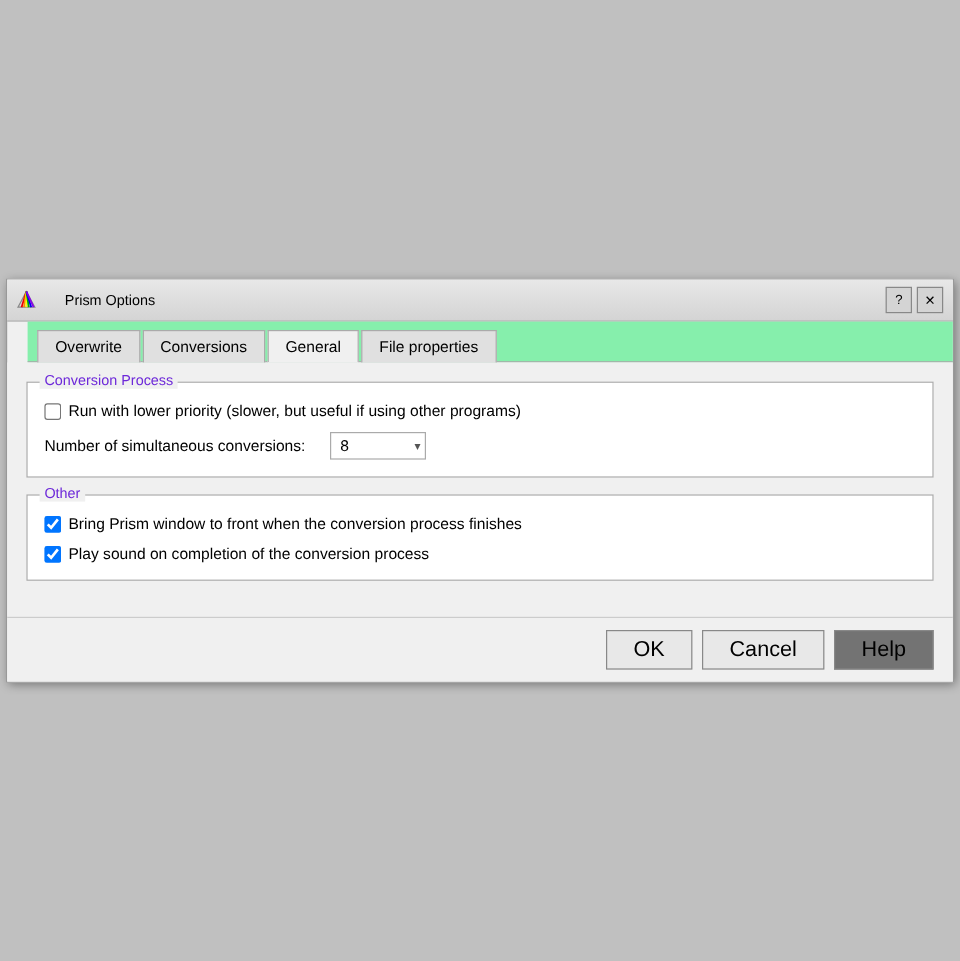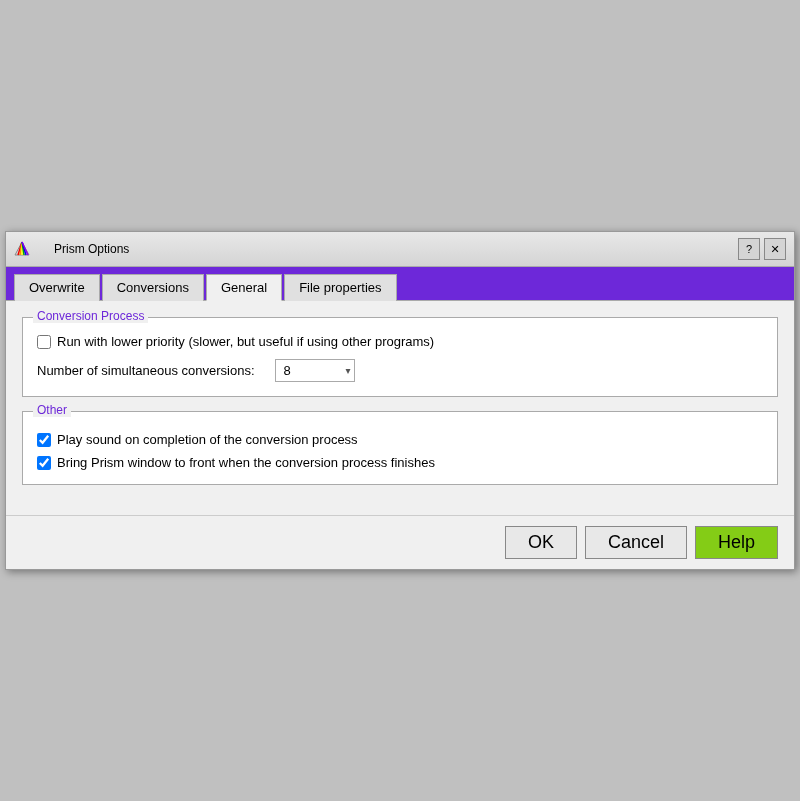--- a/index.html
+++ b/index.html
@@ -67,25 +67,26 @@
       background: #d4d4d4;
       border: 1px solid #888;
       cursor: pointer;
       display: flex;
       align-items: center;
       justify-content: center;
       font-size: 11px;
     }
     
     .tabs-area {
-      background: #6d28d9;
+      background: #86efac;
       padding: 6px 8px 0 8px;
       display: flex;
       gap: 0;
       border-bottom: 1px solid #aaa;
+      margin-left: 17px;
     }
     .tab {
       padding: 5px 14px;
       background: #e0e0e0;
       border: 1px solid #aaa;
       border-bottom: none;
       cursor: pointer;
       font-size: 13px;
       margin-right: 2px;
       position: relative;
@@ -206,21 +207,21 @@
     }
     .btn {
       padding: 5px 22px;
       font-size: 18px;
       background: #e8e8e8;
       border: 1px solid #888;
       cursor: pointer;
       min-width: 70px;
     }
     .btn-help {
-      background: #84cc16;
+      background: #737373;
     }
   </style>
 </head>
 <body>
 
 <div class="window">
 
   <div class="title-bar">
     <div class="title-bar-left">
       <div class="title-icon">
@@ -279,27 +280,27 @@
             <span class="dropdown-arrow">▾</span>
           </div>
         </div>
       </div>
     </div>
 
 
     <div class="section">
       <span class="section-title">Other</span>
       <div class="section-inner">
+        <div class="checkbox-row">
+          <input type="checkbox" checked="" id="cb-bring" style="">
+          <label for="cb-bring">Bring Prism window to front when the conversion process finishes</label>
+        </div>
         <div class="checkbox-row" style="margin-top:10px;">
           <input type="checkbox" checked="" id="cb-sound" style="">
           <label for="cb-sound">Play sound on completion of the conversion process</label>
-        </div>
-        <div class="checkbox-row">
-          <input type="checkbox" checked="" id="cb-bring" style="">
-          <label for="cb-bring">Bring Prism window to front when the conversion process finishes</label>
         </div>
       </div>
     </div>
 
   </div>
 
   <div class="button-bar">
     <button class="btn">OK</button>
     <button class="btn">Cancel</button>
     <button class="btn btn-help">Help</button>

